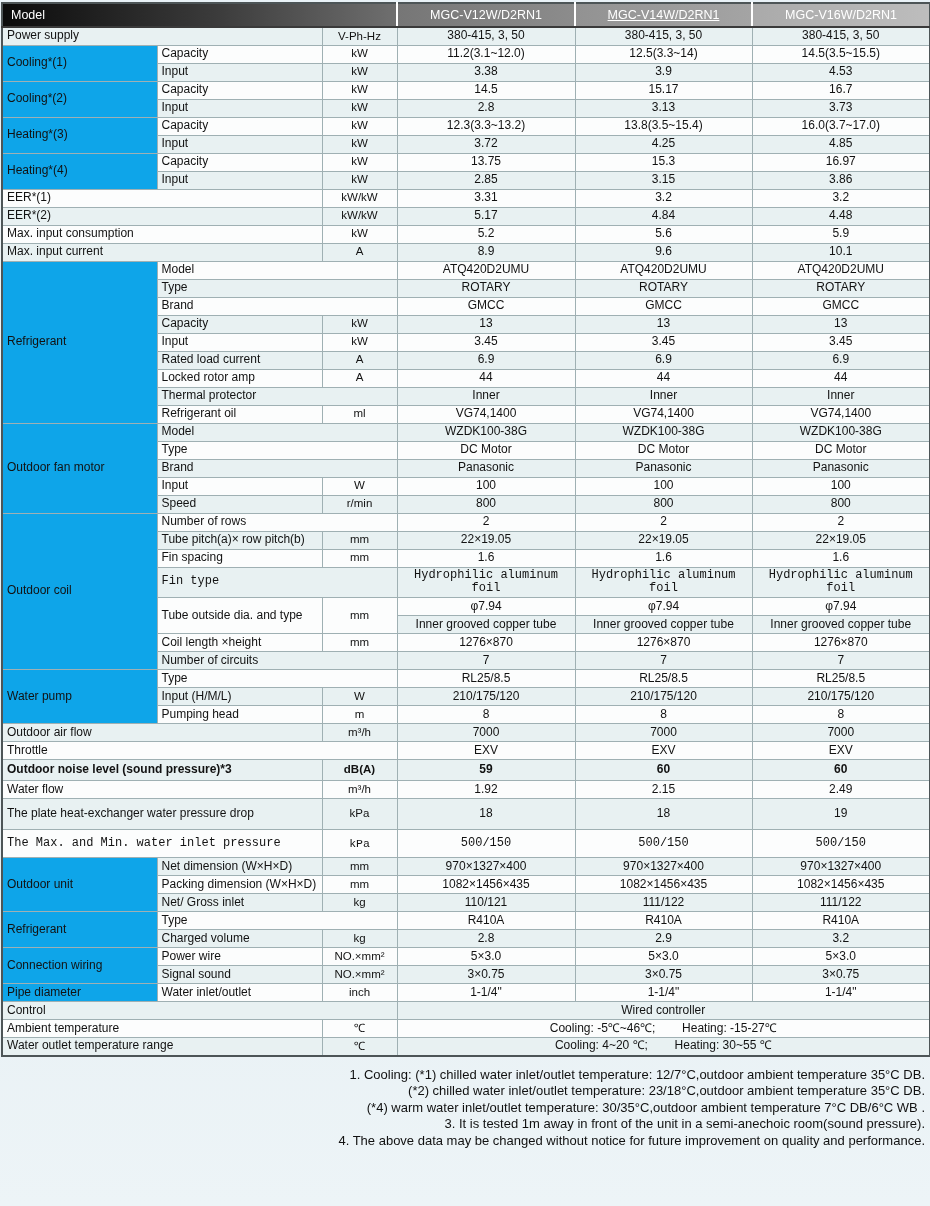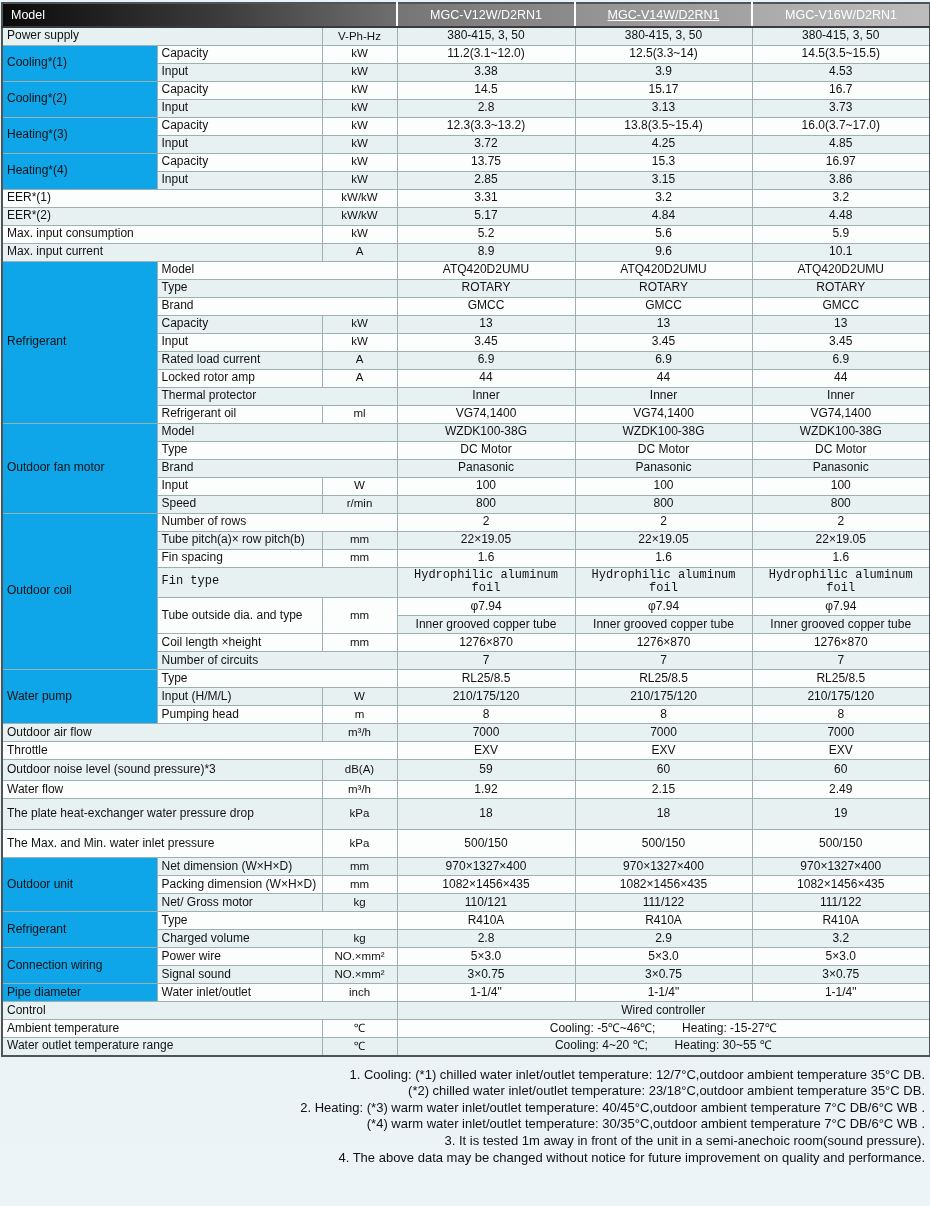--- a/index.html
+++ b/index.html
@@ -329,42 +329,42 @@
           <td class="val">7000</td>
           <td class="val">7000</td>
           <td class="val">7000</td>
         </tr>
         <tr class="w grp">
           <td colspan="3" class="span">Throttle</td>
           <td class="val">EXV</td>
           <td class="val">EXV</td>
           <td class="val">EXV</td>
         </tr>
-        <tr class="b grp" style="height: 21px;">
+        <tr class="b grp" style="height: 21px; font-weight: bold;">
           <td colspan="2" class="span">Outdoor noise level (sound pressure)*3</td>
           <td class="unit">dB(A)</td>
           <td class="val">59</td>
           <td class="val">60</td>
           <td class="val">60</td>
         </tr>
         <tr class="w grp">
           <td colspan="2" class="span">Water flow</td>
           <td class="unit">m³/h</td>
           <td class="val">1.92</td>
           <td class="val">2.15</td>
           <td class="val">2.49</td>
         </tr>
         <tr class="b grp" style="height: 31px;">
           <td colspan="2" class="span">The plate heat-exchanger water pressure drop</td>
           <td class="unit">kPa</td>
           <td class="val">18</td>
           <td class="val">18</td>
           <td class="val">19</td>
         </tr>
-        <tr class="w grp" style="height: 28px;">
+        <tr class="w grp" style="height: 28px; font-family: Liberation Mono, monospace;">
           <td colspan="2" class="span">The Max. and Min. water inlet pressure</td>
           <td class="unit">kPa</td>
           <td class="val">500/150</td>
           <td class="val">500/150</td>
           <td class="val">500/150</td>
         </tr>
         <tr class="b grp">
           <td rowspan="3" class="lbl">Outdoor unit</td>
           <td class="sub">Net dimension (W×H×D)</td>
           <td class="unit">mm</td>
@@ -373,21 +373,21 @@
           <td class="val">970×1327×400</td>
         </tr>
         <tr class="w">
           <td class="sub">Packing dimension (W×H×D)</td>
           <td class="unit">mm</td>
           <td class="val">1082×1456×435</td>
           <td class="val">1082×1456×435</td>
           <td class="val">1082×1456×435</td>
         </tr>
         <tr class="b">
-          <td class="sub">Net/ Gross motor</td>
+          <td class="sub">Net/ Gross inlet</td>
           <td class="unit">kg</td>
           <td class="val">110/121</td>
           <td class="val">111/122</td>
           <td class="val">111/122</td>
         </tr>
         <tr class="w grp">
           <td rowspan="2" class="lbl">Refrigerant</td>
           <td colspan="2" class="sub">Type</td>
           <td class="val">R410A</td>
           <td class="val">R410A</td>
@@ -436,18 +436,17 @@
           <td colspan="2" class="span">Water outlet temperature range</td>
           <td class="unit">℃</td>
           <td colspan="3" class="valpre">Cooling: 4~20 ℃;        Heating: 30~55 ℃</td>
         </tr>
       </tbody>
   </table>
 
   <div class="footnotes">
       <div class="fn">1. Cooling: (*1) chilled water inlet/outlet temperature: 12/7°C,outdoor ambient temperature 35°C DB.</div>
       <div class="fn indent">(*2) chilled water inlet/outlet temperature: 23/18°C,outdoor ambient temperature 35°C DB.</div>
-      <div class="fn">2. Heating: (*3) warm water inlet/outlet temperature: 40/45°C,outdoor ambient temperature 7°C DB/6°C WB .</div>
       <div class="fn indent">(*4) warm water inlet/outlet temperature: 30/35°C,outdoor ambient temperature 7°C DB/6°C WB .</div>
       <div class="fn">3. It is tested 1m away in front of the unit in a semi-anechoic room(sound pressure).</div>
       <div class="fn">4. The above data may be changed without notice for future improvement on quality and performance.</div>
     </div>
 </div>
 
 </body></html>

